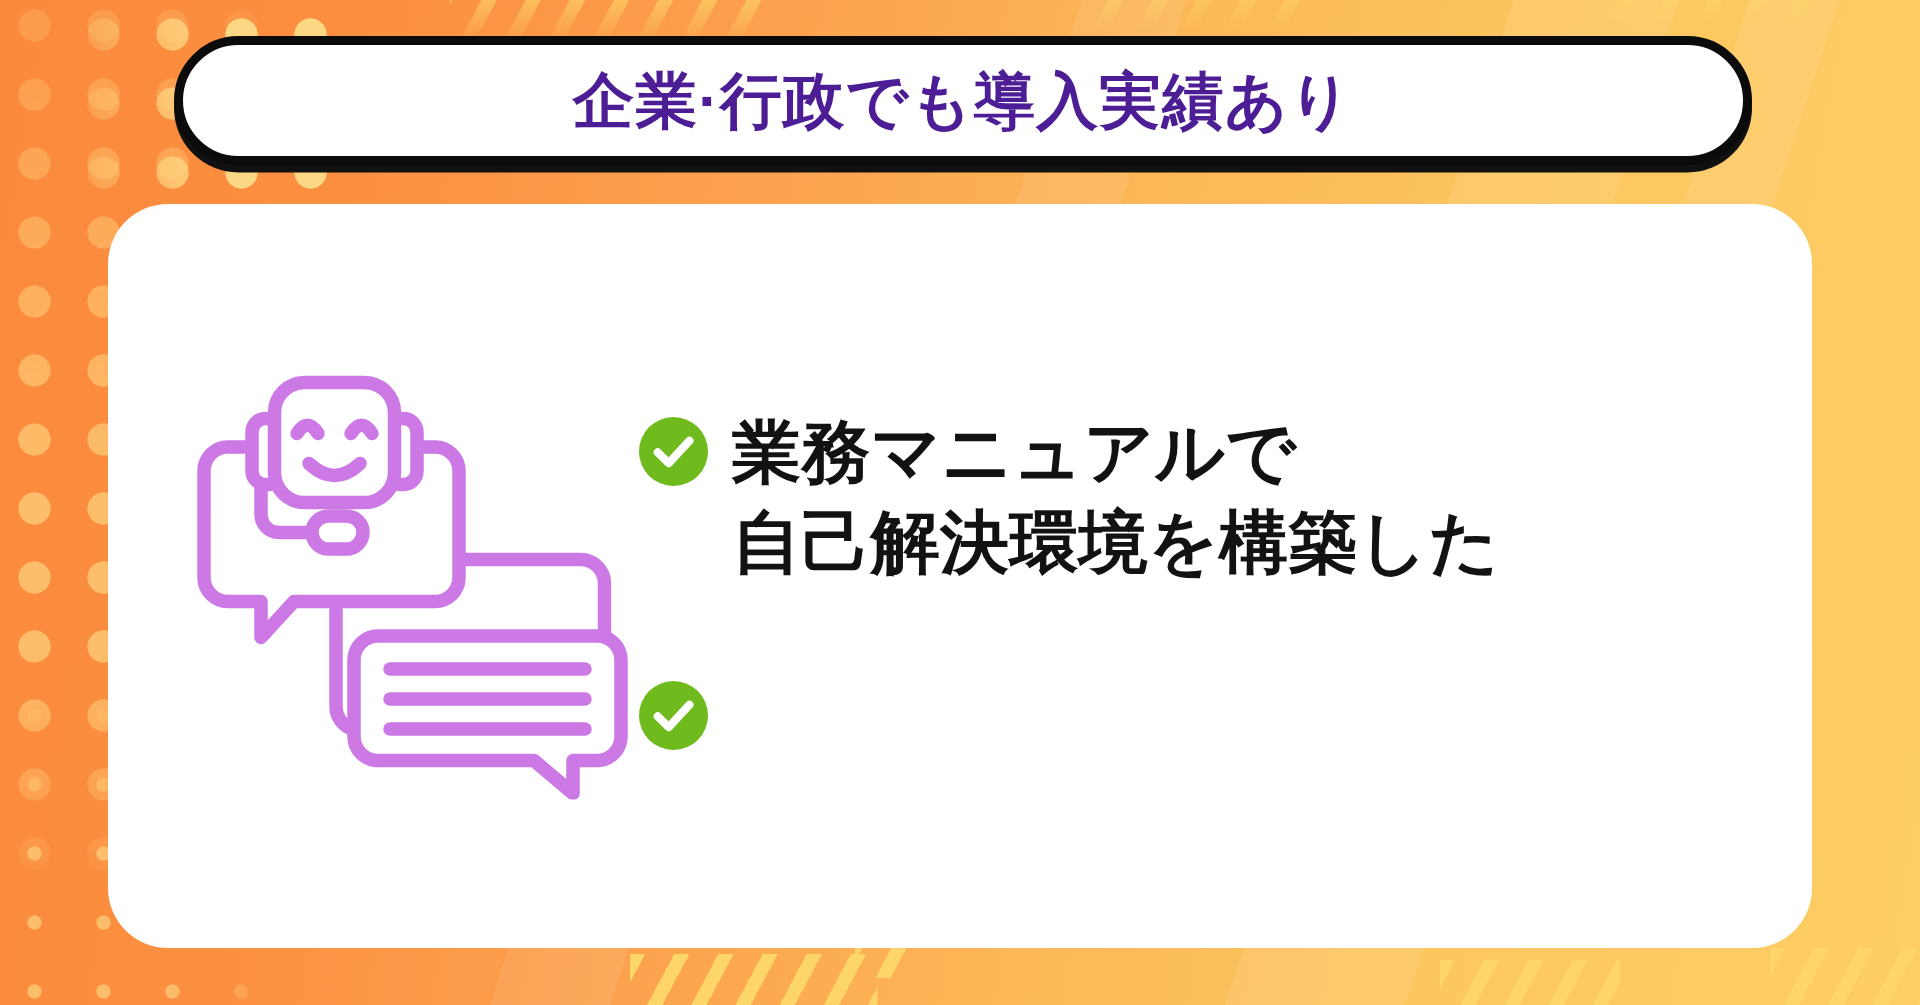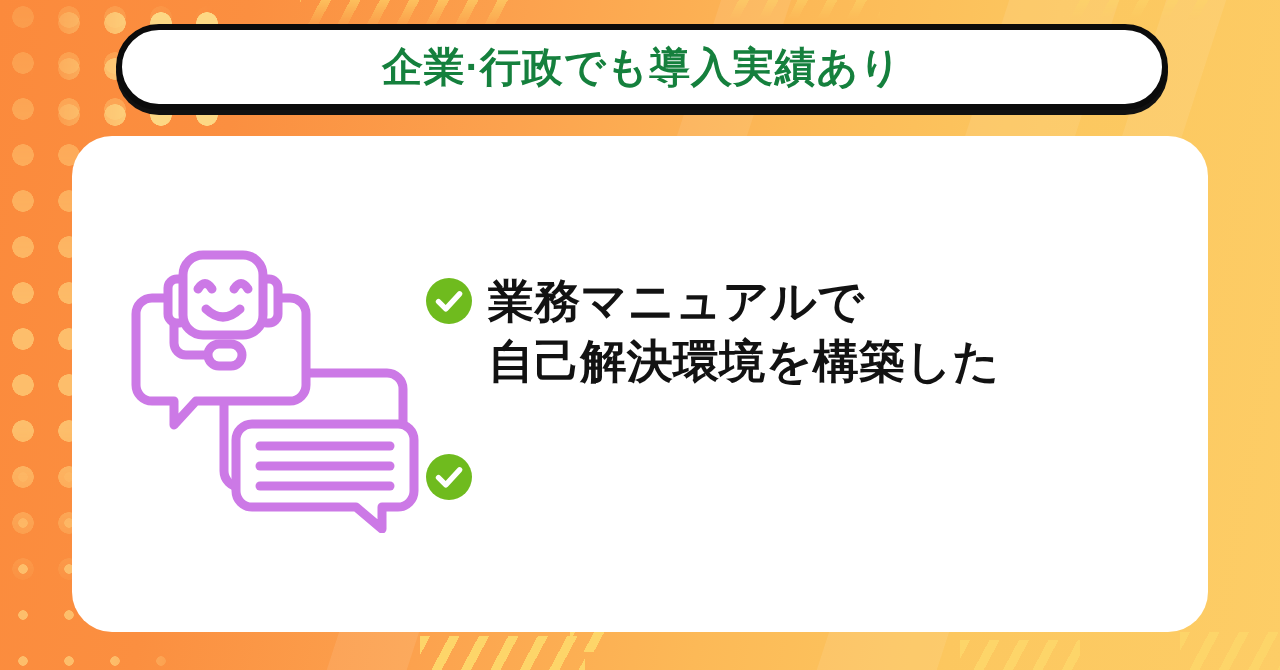--- a/index.html
+++ b/index.html
@@ -120,21 +120,21 @@
     border: 6px solid #0B0B0B;
     border-radius: 999px;
     box-shadow: 0 5px 0 0 #111111;
     display: flex;
     align-items: center;
     justify-content: center;
   }
   .title-text {
     font-size: 41px;
     font-weight: 700;
-    color: #15803d;
+    color: #4c1d95;
     letter-spacing: 0.02em;
     line-height: 1;
     white-space: nowrap;
   }
 
   
 
   .card {
     position: absolute;
     left: 72px;

